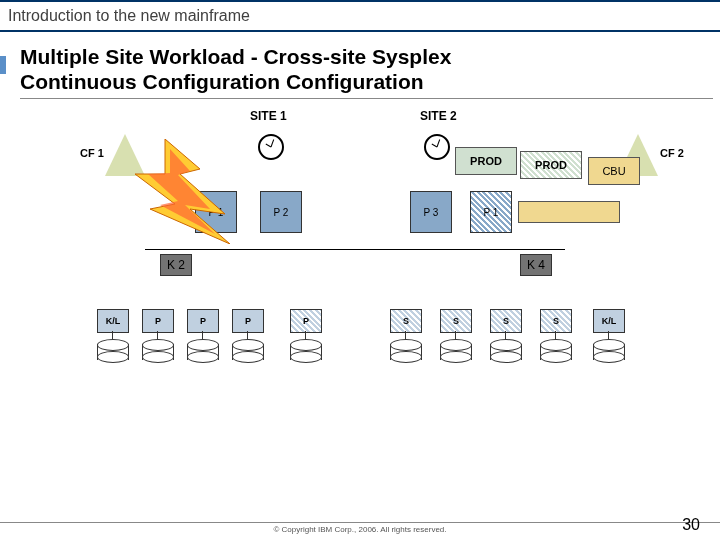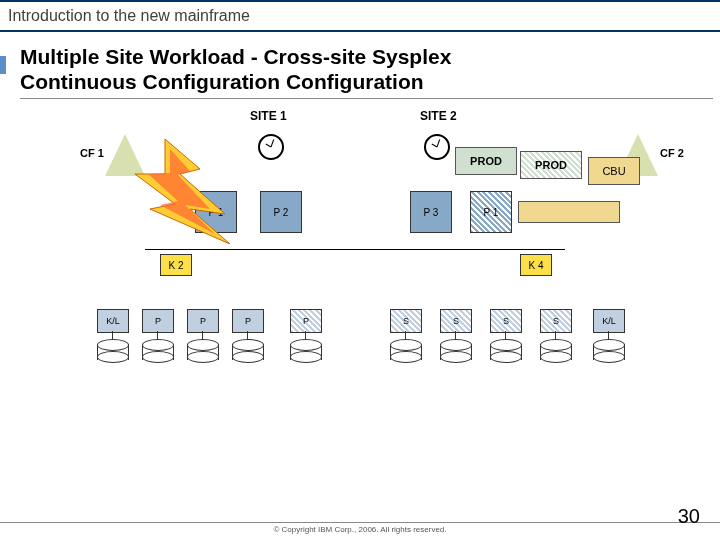--- a/index.html
+++ b/index.html
@@ -20,32 +20,32 @@
 .clock::before{content:"";position:absolute;left:50%;top:50%;width:1px;height:8px;background:#000;transform-origin:bottom;transform:translate(-50%,-100%) rotate(20deg)}
 .clock::after{content:"";position:absolute;left:50%;top:50%;width:1px;height:6px;background:#000;transform-origin:bottom;transform:translate(-50%,-100%) rotate(-60deg)}
 .prod-box{position:absolute;width:60px;height:26px;border:1px solid #555;font-size:11px;font-weight:bold;display:flex;align-items:center;justify-content:center}
 .prod-solid{background:#d0e0d0}
 .prod-dotted{background:repeating-linear-gradient(45deg,#d0e0d0 0,#d0e0d0 2px,#fff 2px,#fff 4px)}
 .cbu-box{position:absolute;width:50px;height:26px;background:#f0d890;border:1px solid #555;font-size:11px;font-weight:normal;display:flex;align-items:center;justify-content:center}
 .pbox{position:absolute;width:40px;height:40px;background:#88a8c8;border:1px solid #333;font-size:10px;display:flex;align-items:center;justify-content:center}
 .pbox-dotted{background:repeating-linear-gradient(45deg,#88a8c8 0,#88a8c8 2px,#fff 2px,#fff 4px)}
 .cbu-bar{position:absolute;height:20px;background:#f0d890;border:1px solid #555}
 .line-h{position:absolute;height:1px;background:#000}
-.kbox{position:absolute;width:30px;height:20px;border:1px solid #333;background:#fde047;font-size:10px;display:flex;align-items:center;justify-content:center}
-.disk-label{position:absolute;width:30px;height:22px;border:1px solid #333;background:#c0d0e0;font-size:9px;font-weight:normal;display:flex;align-items:center;justify-content:center}
+.kbox{position:absolute;width:30px;height:20px;border:1px solid #333;background:#737373;font-size:12px;display:flex;align-items:center;justify-content:center}
+.disk-label{position:absolute;width:30px;height:22px;border:1px solid #333;background:#c0d0e0;font-size:9px;font-weight:bold;display:flex;align-items:center;justify-content:center}
 .disk-label-s{background:repeating-linear-gradient(45deg,#c0d0e0 0,#c0d0e0 2px,#fff 2px,#fff 4px)}
 .disk{position:absolute;width:30px;height:24px}
 .disk-top{width:30px;height:10px;border:1px solid #333;border-radius:50%;background:#fff;position:absolute;top:0;z-index:2}
 .disk-body{width:30px;height:16px;border-left:1px solid #333;border-right:1px solid #333;position:absolute;top:5px;background:#fff}
 .disk-bot{width:30px;height:10px;border:1px solid #333;border-radius:50%;background:#fff;position:absolute;top:12px}
 .disk-line{position:absolute;width:1px;height:8px;background:#333;left:15px;top:-8px}
 .bolt{position:absolute;z-index:5}
 .footer{position:absolute;bottom:6px;width:100%;border-top:1px solid #888}
 .copy{font-size:8px;color:#555;text-align:center;margin-top:2px}
-.pagenum{position:absolute;right:20px;bottom:12px;font-size:20px}
+.pagenum{position:absolute;right:20px;bottom:6px;font-size:16px}
 </style>
 </head>
 <body>
 
 <div class="header-bar">
   <div class="header-white">
     <span class="header-text">Introduction to the new mainframe</span>
   </div>
   <div class="ibm-logo">
     <div class="ibm-col" style="width:8px"></div>

